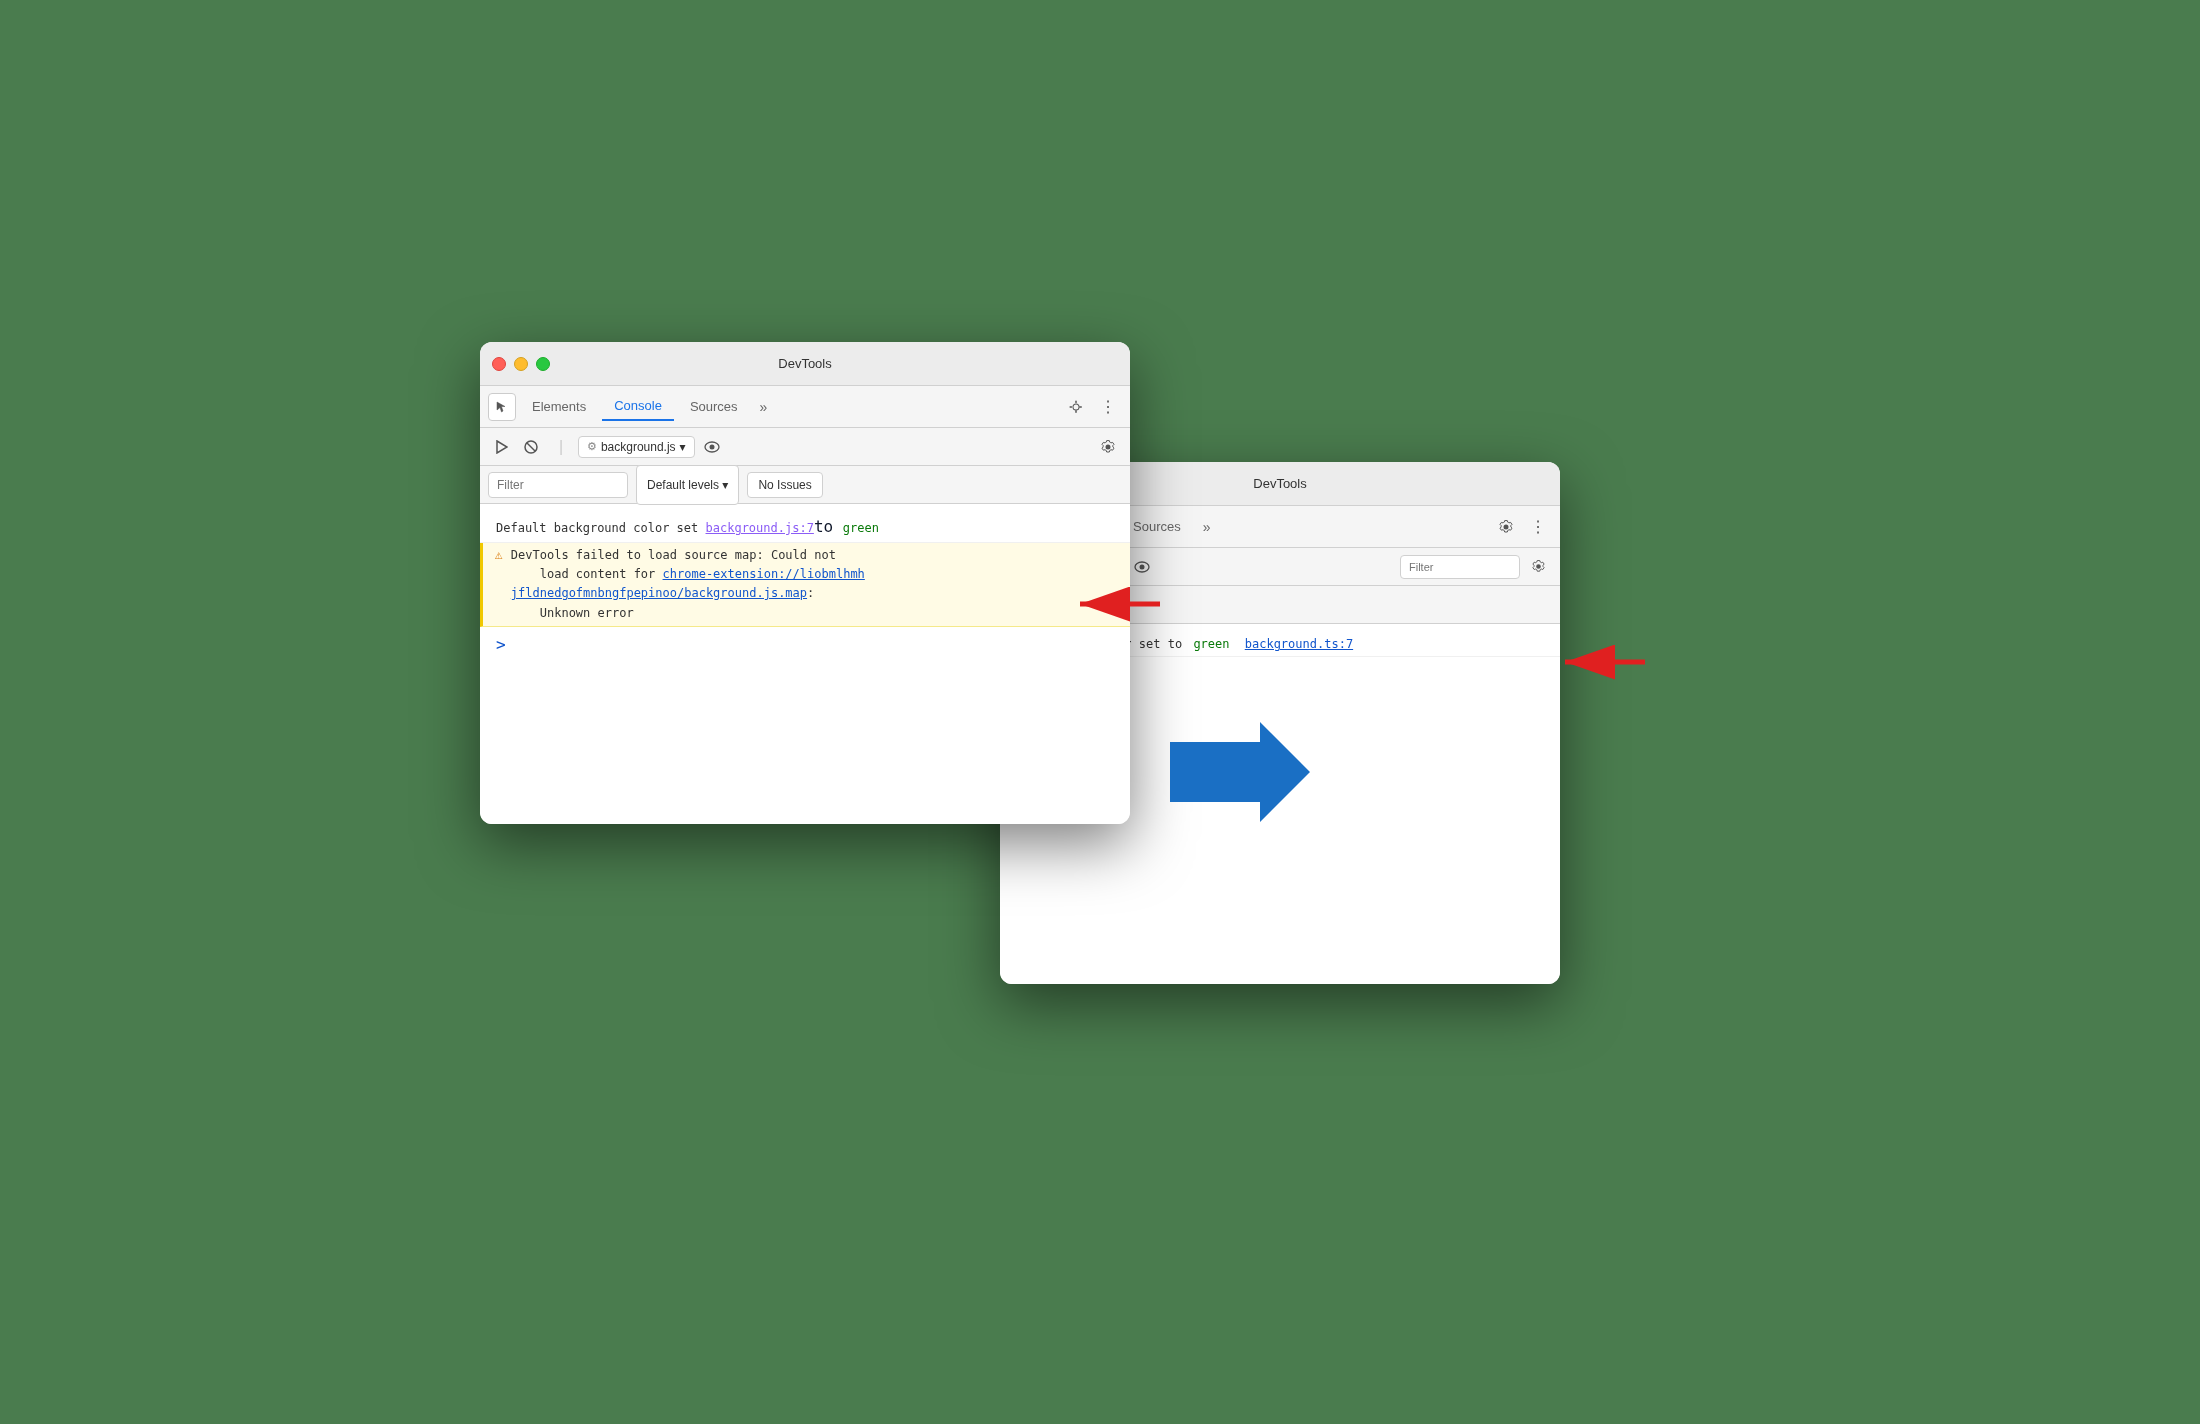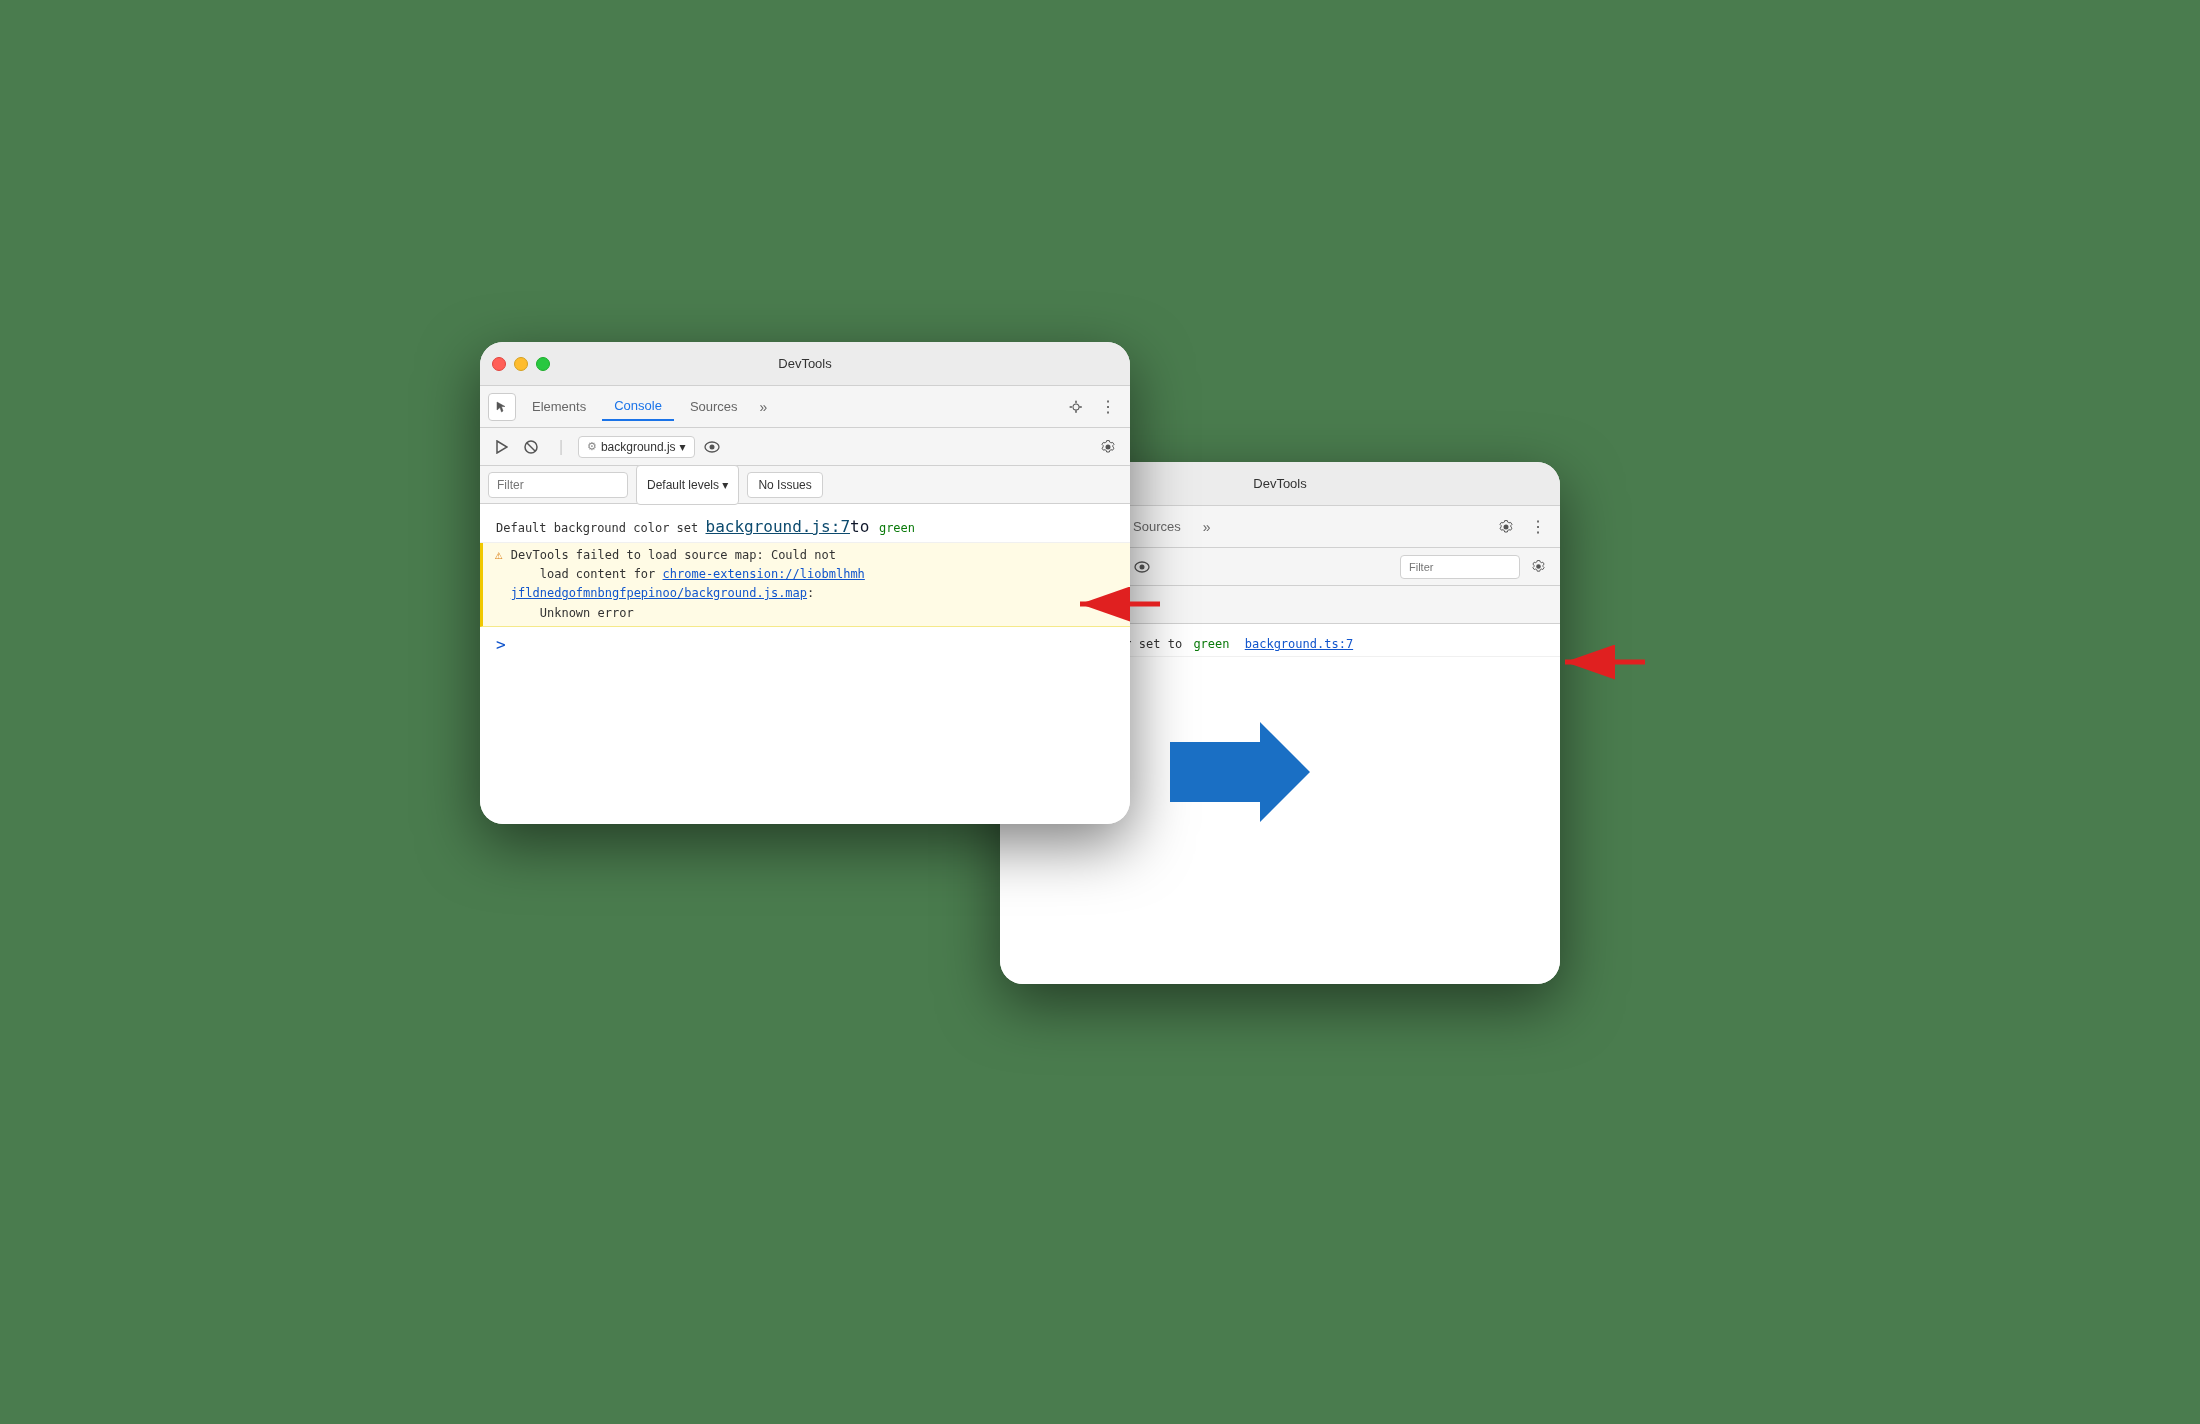--- a/index.html
+++ b/index.html
@@ -18,21 +18,21 @@
     .scene {
       position: relative;
       display: flex;
       align-items: flex-start;
       gap: 0;
     }
 
     
     .devtools-window {
       background: #f5f5f5;
-      border-radius: 23px;
+      border-radius: 12px;
       box-shadow: 0 20px 60px rgba(0,0,0,0.5);
       overflow: hidden;
       position: relative;
     }
 
     .window-left {
       width: 650px;
       z-index: 2;
     }
 
@@ -401,21 +401,21 @@
       </button>
       <button class="no-issues-btn">
         <span>No Issues</span>
       </button>
     </div>
 
     <div class="console-content">
 
       <div class="console-line log-line" style="padding-left:16px; padding-right:8px; display:flex; align-items:baseline; gap:0; flex-wrap:wrap;">
         <span style="color:#333; font-family:monospace; font-size:12px;">Default background color set&nbsp;</span>
-        <a style="color:#0c4a6e; text-decoration:underline; font-family:monospace; font-size:16px;text-align:center;">background.js:7</a>
+        <a style="color:#8b5cf6; text-decoration:underline; font-family:monospace; font-size:12px;text-align:center;">background.js:7</a>
         <br style="width:100%">
         <span style="color:#0f172a; font-family:monospace; font-size:16px; margin-left:0;">to&nbsp;</span>
         <span style="color:#0a7a0a; font-family:monospace; font-size:12px;">green</span>
       </div>
 
       <div class="console-line warn-line" style="padding-left:12px; padding-right:8px; display:flex; align-items:flex-start; gap:4px; background:#fffbe5; border-left:3px solid #f0c800;">
         <span class="warn-icon">⚠</span>
         <div class="warn-content" style="font-family:monospace; font-size:12px; color:#333; line-height:1.6;">
           <span>DevTools failed to load source map: Could not<br>&nbsp;&nbsp;&nbsp;&nbsp;load content for </span><a style="color:#1155cc; text-decoration:underline;">chrome-extension://liobmlhmh<br>jfldnedgofmnbngfpepinoo/background.js.map</a><span>:<br>&nbsp;&nbsp;&nbsp;&nbsp;Unknown error</span>
         </div>

